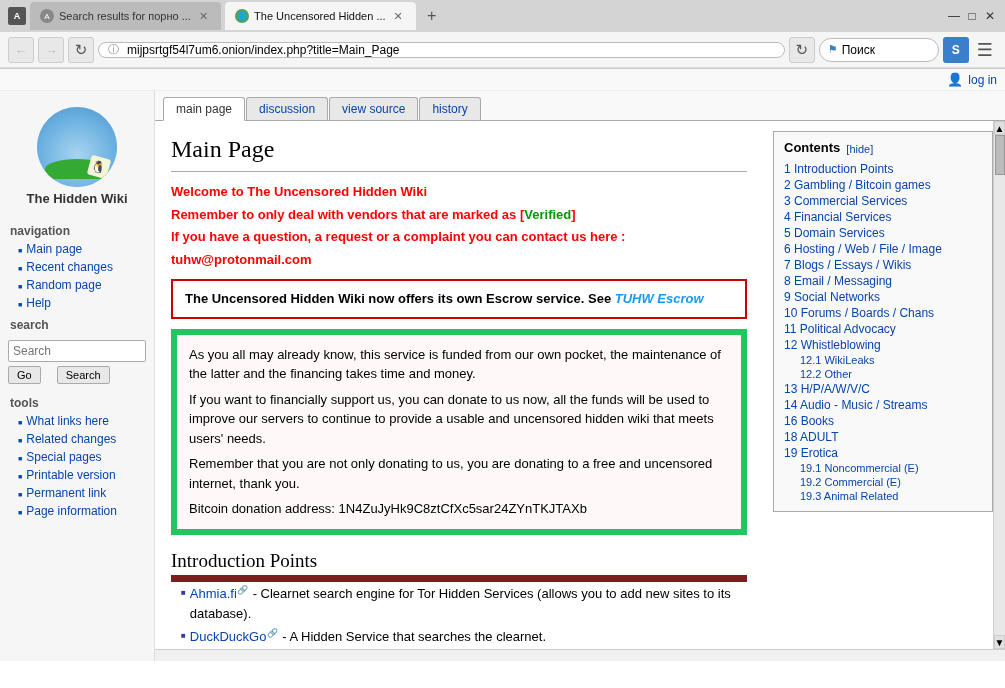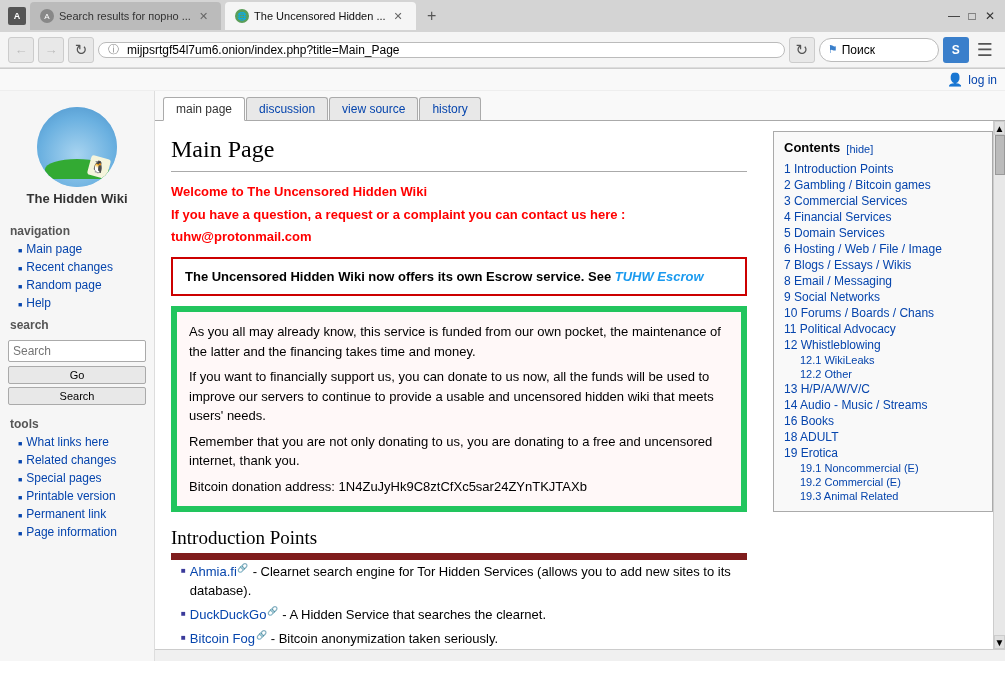--- a/index.html
+++ b/index.html
@@ -248,21 +248,21 @@
     .search-input {
       width: 100%;
       height: 22px;
       border: 1px solid #aaa;
       border-radius: 2px;
       padding: 0 4px;
       font-size: 12px;
       margin-bottom: 4px;
     }
     .search-btns {
-      display: flex; gap: 3px; flex-direction: column;
+      display: flex; gap: 16px;
     }
     .search-button {
       padding: 2px 8px;
       font-size: 11px;
       border: 1px solid #aaa;
       background: #e8e8e8;
       border-radius: 2px;
       cursor: pointer;
     }
 
@@ -562,20 +562,23 @@
       <div class="wiki-tab">discussion</div>
       <div class="wiki-tab">view source</div>
       <div class="wiki-tab">history</div>
     </div>
 
     <div class="main-content">
       <div class="article">
         <h1 class="page-title">Main Page</h1>
 
         <p class="welcome-text">Welcome to The Uncensored Hidden Wiki</p>
+        <p class="welcome-text">
+          <span>Remember to only deal with vendors that are marked as [</span><span class="verified">Verified</span><span>]</span>
+        </p>
         <p class="welcome-text">If you have a question, a request or a complaint you can contact us here :</p>
         <p class="welcome-text">tuhw@protonmail.com</p>
 
         <div class="escrow-box">
           <span>The Uncensored Hidden Wiki now offers its own Escrow service. See </span><a class="escrow-link">TUHW Escrow</a>
         </div>
 
         <div class="donation-box">
           <p>As you all may already know, this service is funded from our own pocket, the maintenance of the latter and the financing takes time and money.</p>
           <p>If you want to financially support us, you can donate to us now, all the funds will be used to improve our servers to continue to provide a usable and uncensored hidden wiki that meets users' needs.</p>

